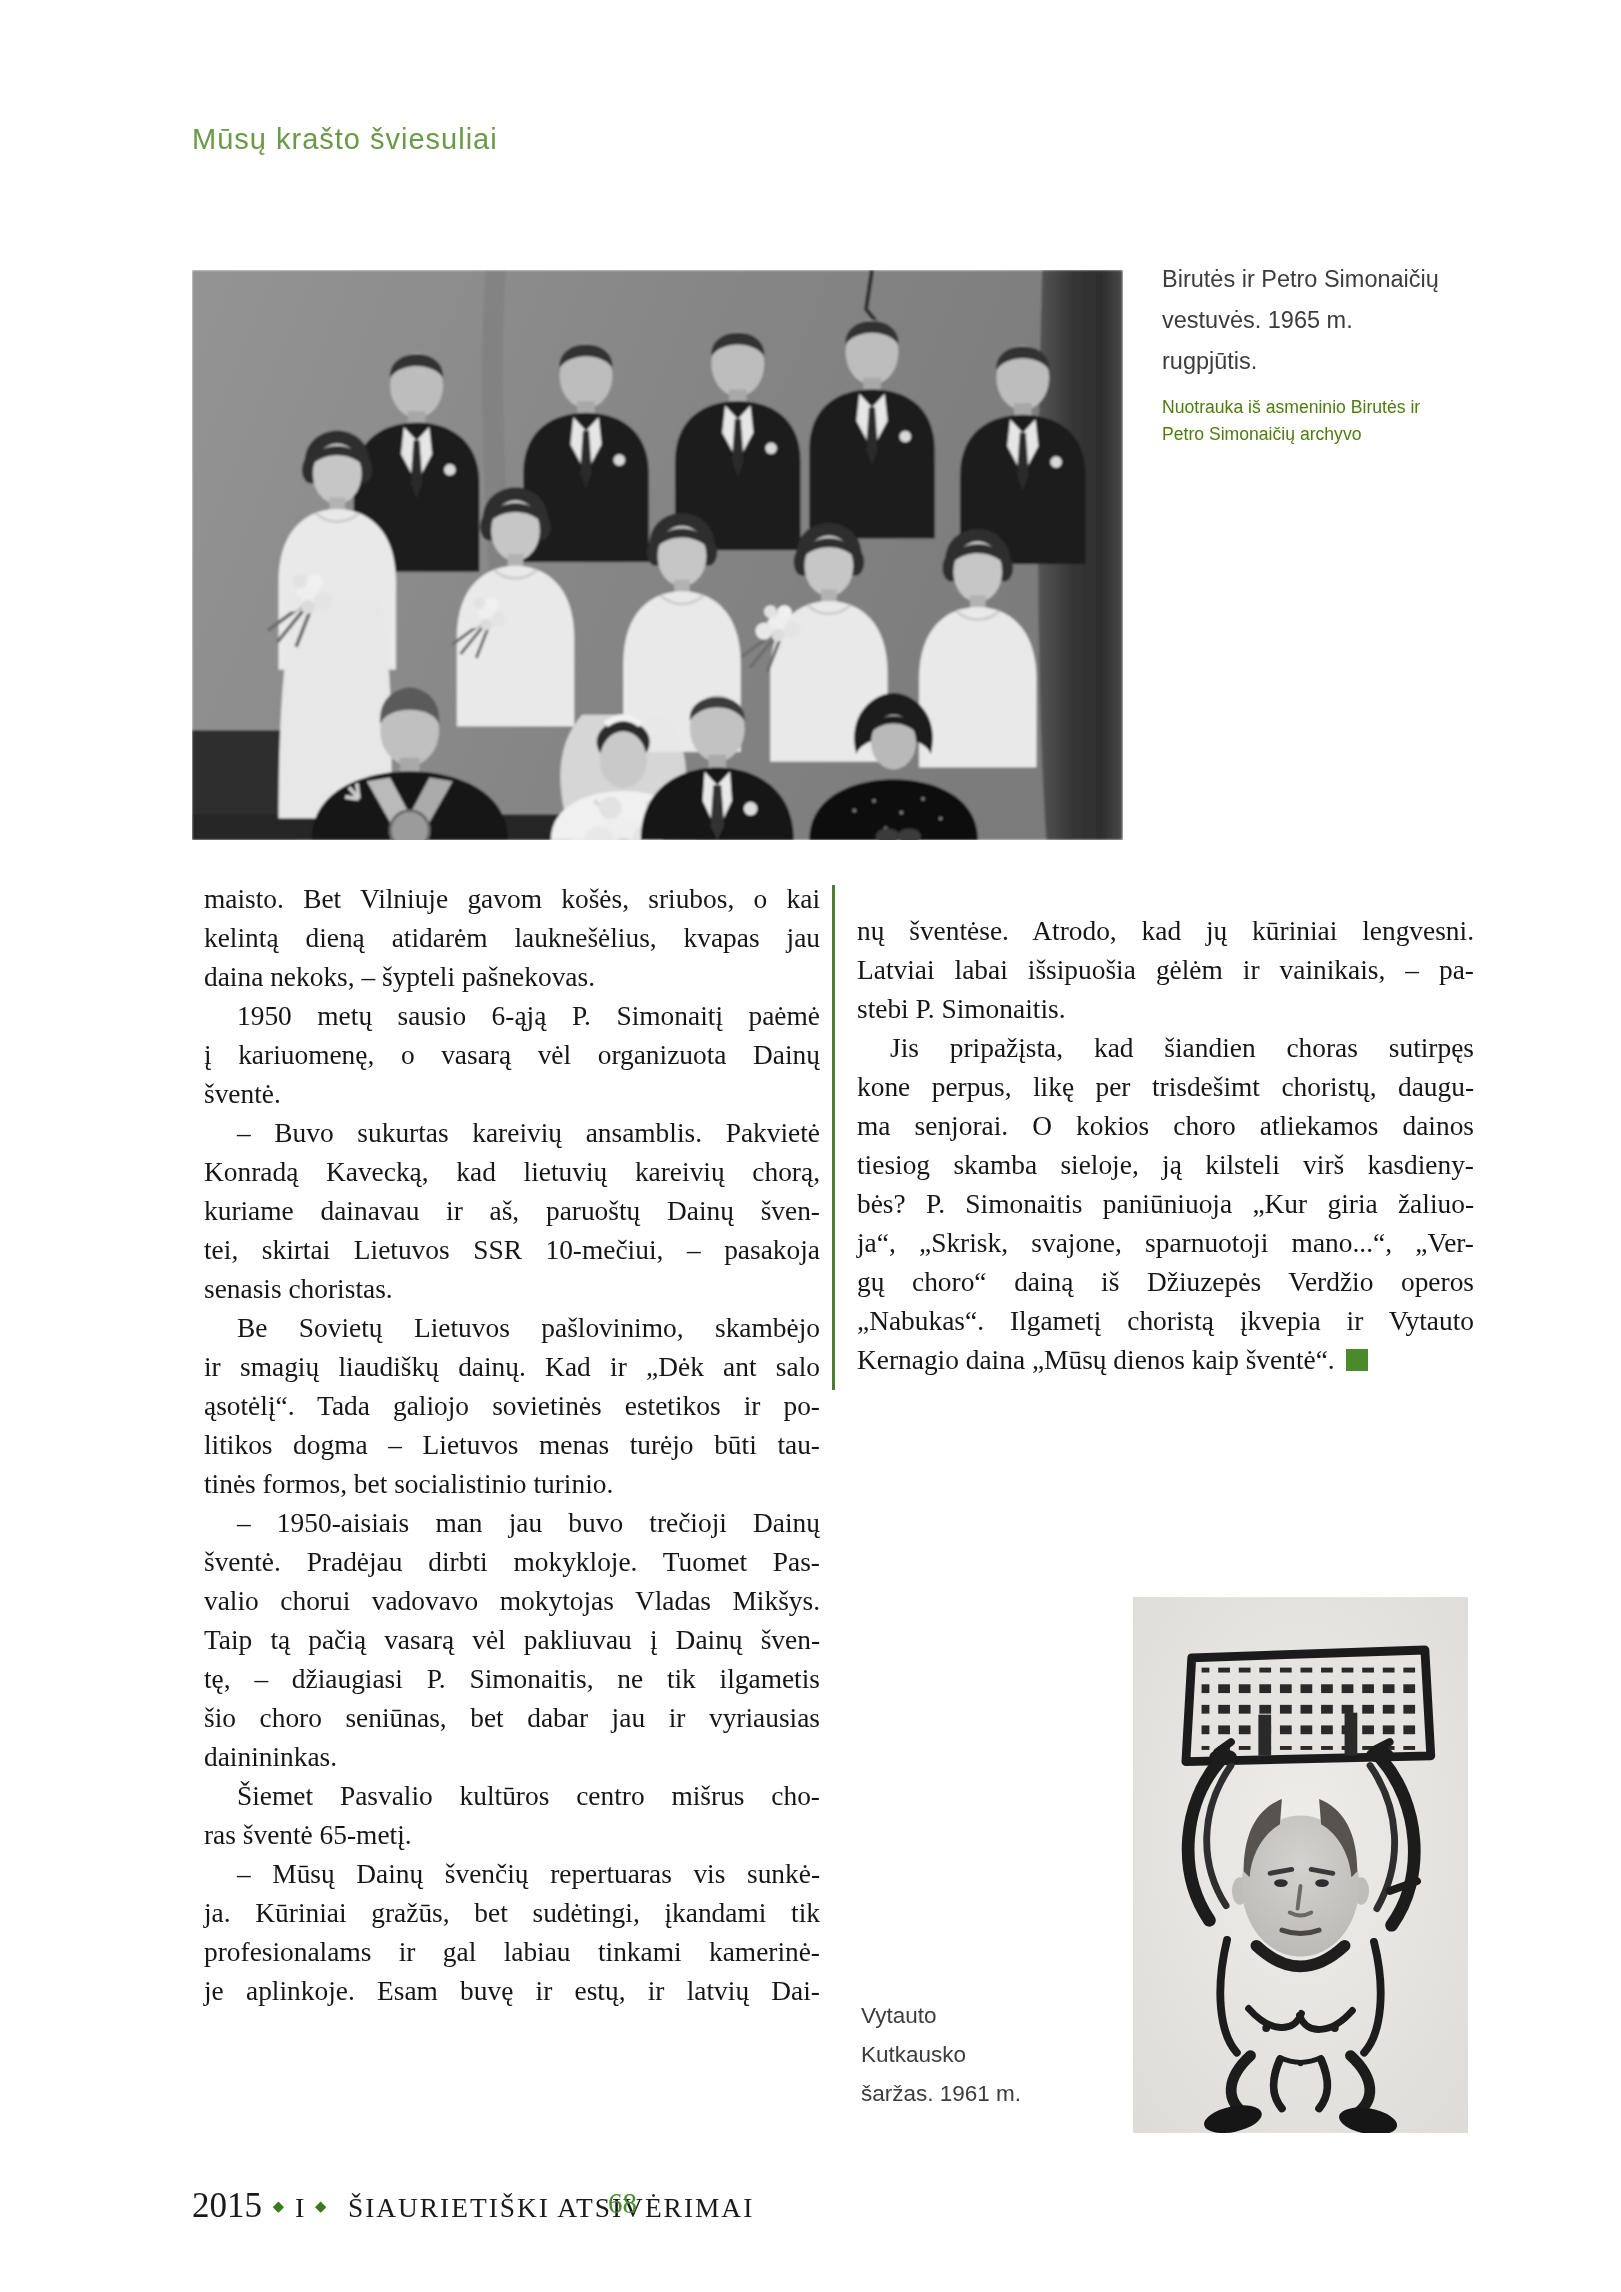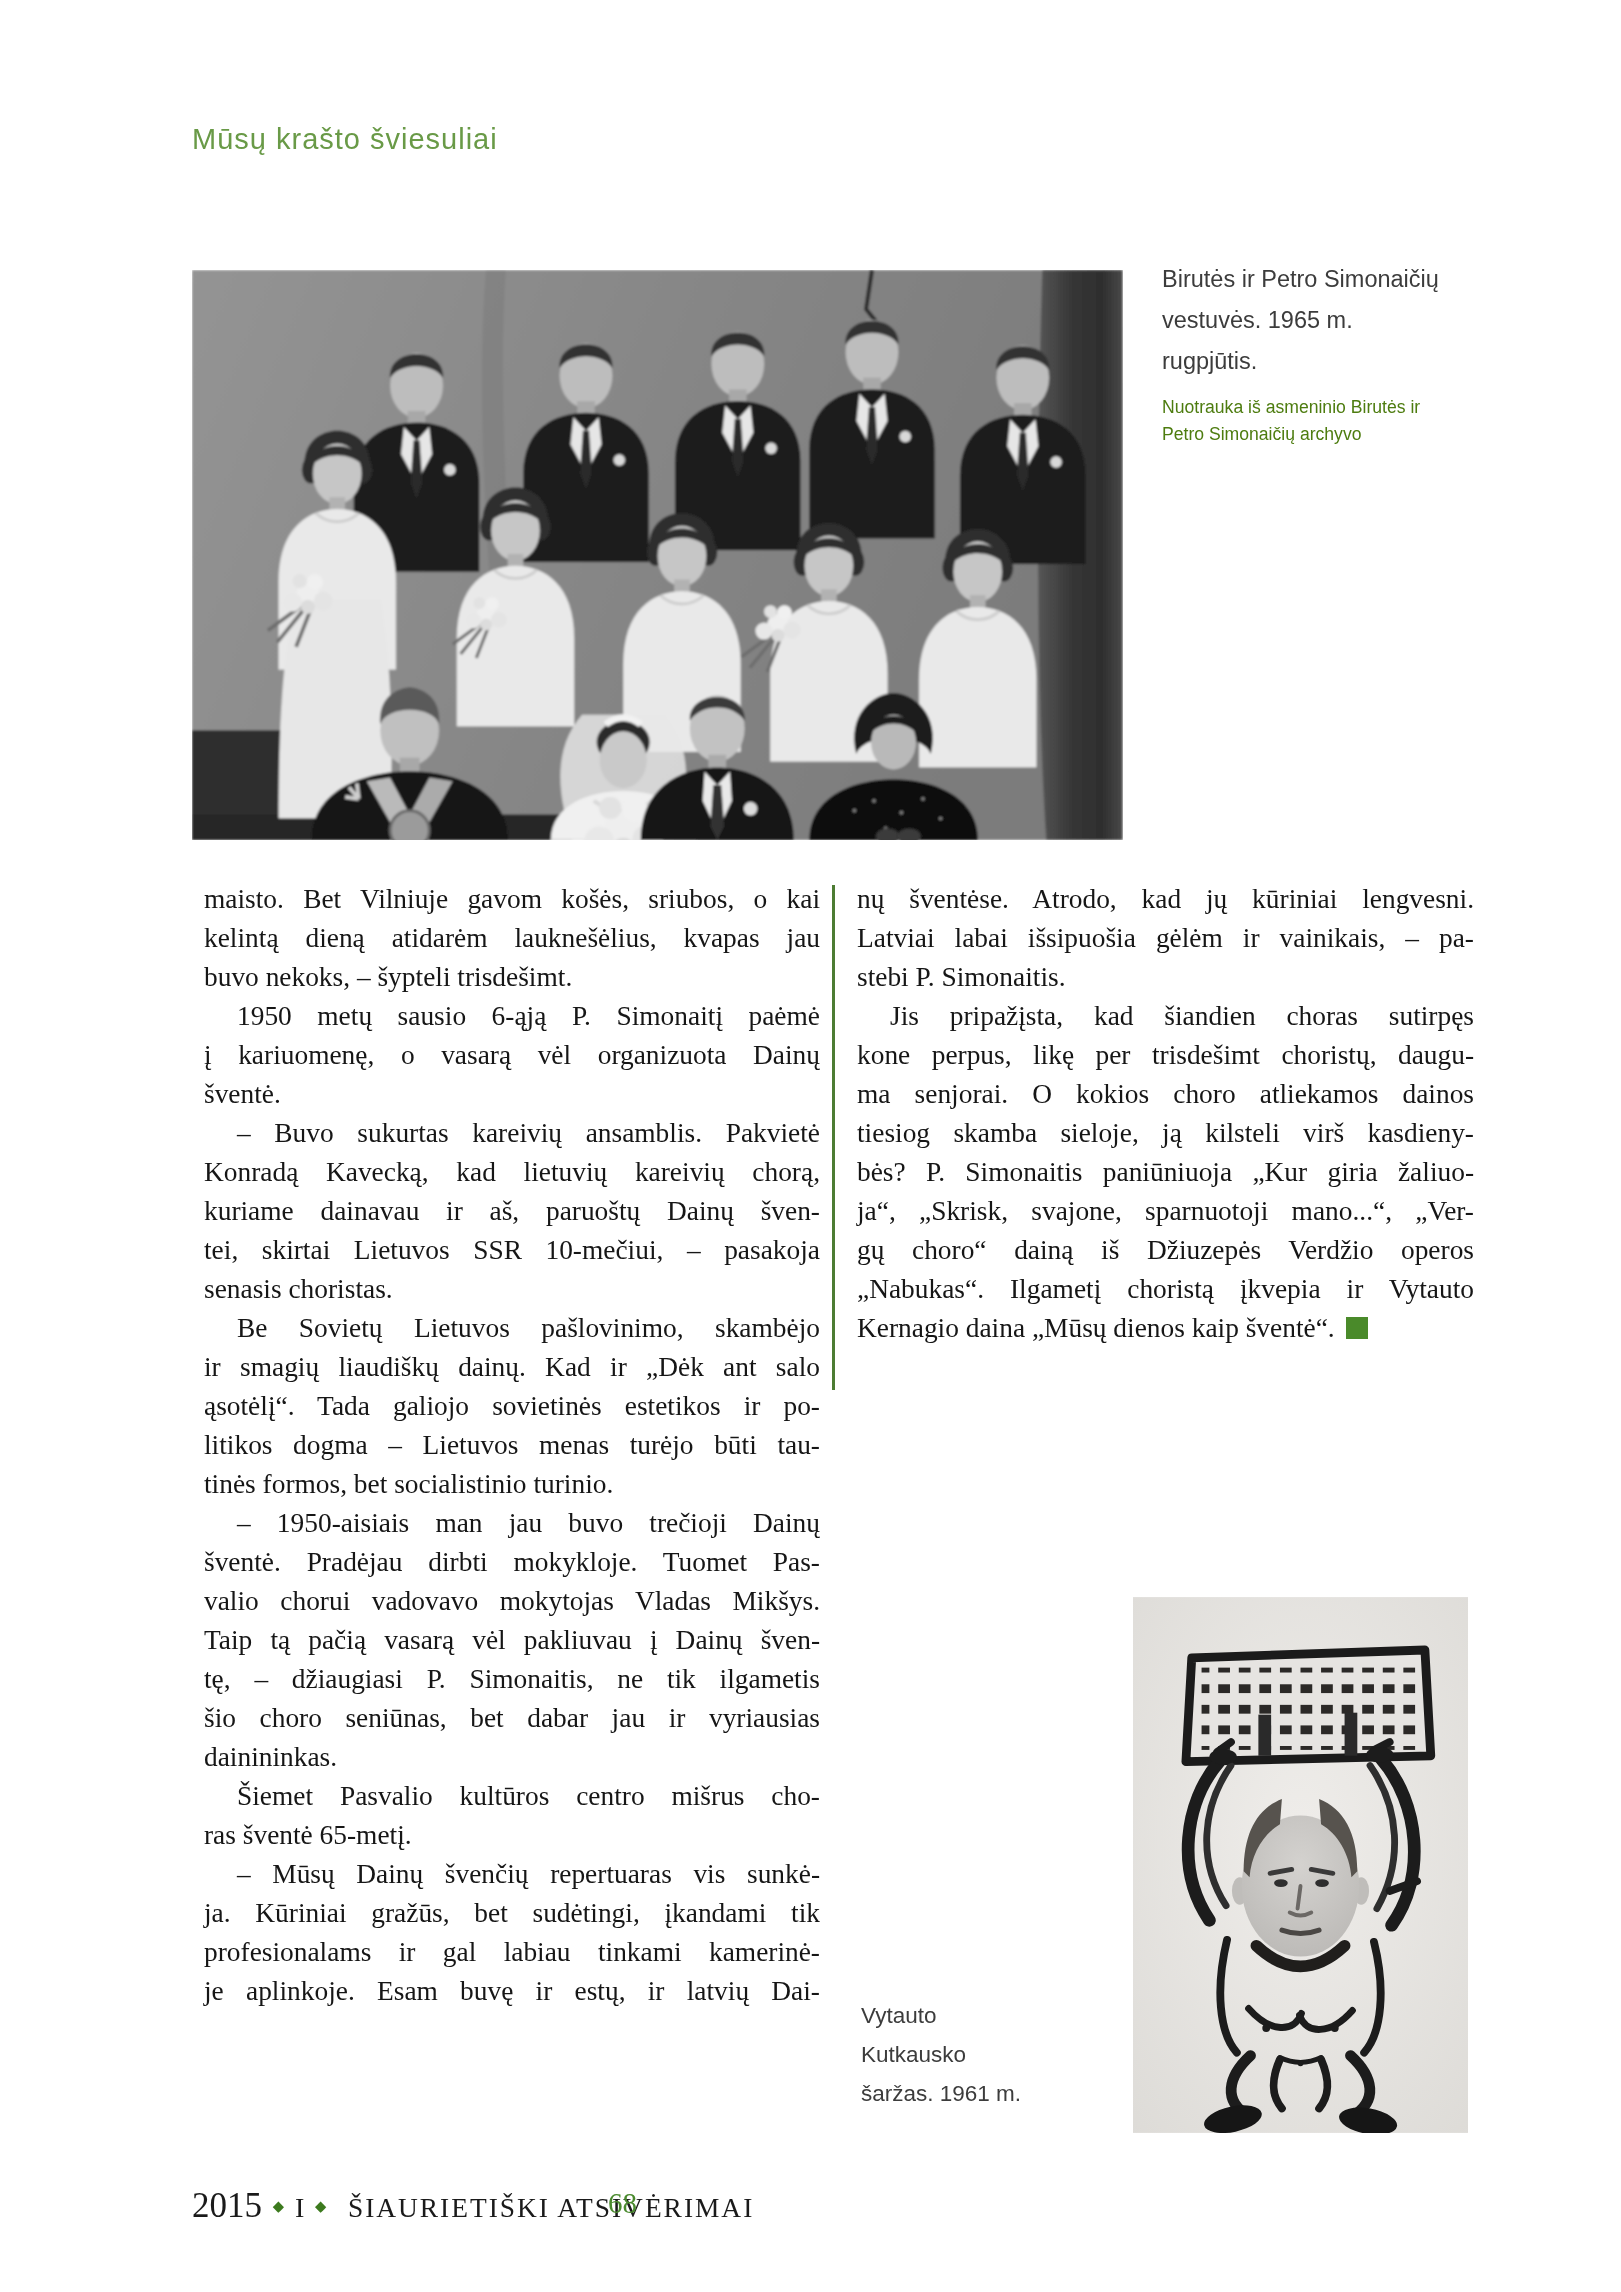--- a/index.html
+++ b/index.html
@@ -7,21 +7,21 @@
         font-family:"Liberation Serif",serif;color:#161616;}
   .kicker{position:absolute;left:192px;top:123px;font-family:"Liberation Sans",sans-serif;
           font-size:29px;letter-spacing:1px;color:#699a47;text-align:right;}
   .photo{position:absolute;left:192px;top:270px;width:931px;height:570px;display:block;}
   .photo-caption{position:absolute;left:1162px;top:259px;width:323px;
           font-family:"Liberation Sans",sans-serif;font-size:23.5px;line-height:41px;color:#3c3c3c;}
   .photo-credit{position:absolute;left:1162px;top:394px;width:323px;
           font-family:"Liberation Sans",sans-serif;font-size:17.6px;line-height:27.4px;color:#4d7c0f;}
   .col{position:absolute;top:880px;font-size:27.4px;}
   .col-left{left:204px;width:616px;}
-  .col-right{left:857px;width:617px;}
+  .col-right{left:857px;width:617px;margin-top:32px;}
   .bodyline{height:39px;line-height:39px;text-align:justify;text-align-last:left;
             text-justify:inter-word;white-space:normal;overflow:visible;}
   .bodyline.just{text-align-last:justify;}
   .bodyline.ind{text-indent:33px;}
   .divider{position:absolute;left:832px;top:885px;width:2.9px;height:505px;background:#4d7c33;}
   .endmark{display:inline-block;width:21.6px;height:21.6px;background:#4a8a2a;margin-left:11.8px;
            transform:translateY(2px);}
   .cartoon-caption{position:absolute;left:861px;top:1996px;
           font-family:"Liberation Sans",sans-serif;font-size:22.5px;line-height:39px;color:#3c3c3c;}
   .cartoon{position:absolute;left:1133px;top:1597px;width:335px;height:536px;display:block;}
@@ -159,21 +159,21 @@
     <div>rugpjūtis.</div>
   </div>
   <div class="photo-credit">
     <div>Nuotrauka iš asmeninio Birutės ir</div>
     <div>Petro Simonaičių archyvo</div>
   </div>
 
   <div class="col col-left" id="col-left">
       <div class="bodyline just">maisto. Bet Vilniuje gavom košės, sriubos, o kai</div>
       <div class="bodyline just">kelintą dieną atidarėm lauknešėlius, kvapas jau</div>
-      <div class="bodyline">buvo nekoks, – šypteli trisdešimt.</div>
+      <div class="bodyline">daina nekoks, – šypteli pašnekovas.</div>
       <div class="bodyline just ind">1950 metų sausio 6-ąją P. Simonaitį paėmė</div>
       <div class="bodyline just">į kariuomenę, o vasarą vėl organizuota Dainų</div>
       <div class="bodyline">šventė.</div>
       <div class="bodyline just ind">– Buvo sukurtas kareivių ansamblis. Pakvietė</div>
       <div class="bodyline just">Konradą Kavecką, kad lietuvių kareivių chorą,</div>
       <div class="bodyline just">kuriame dainavau ir aš, paruoštų Dainų šven-</div>
       <div class="bodyline just">tei, skirtai Lietuvos SSR 10-mečiui, – pasakoja</div>
       <div class="bodyline">senasis choristas.</div>
       <div class="bodyline just ind">Be Sovietų Lietuvos pašlovinimo, skambėjo</div>
       <div class="bodyline just">ir smagių liaudiškų dainų. Kad ir „Dėk ant salo</div>

